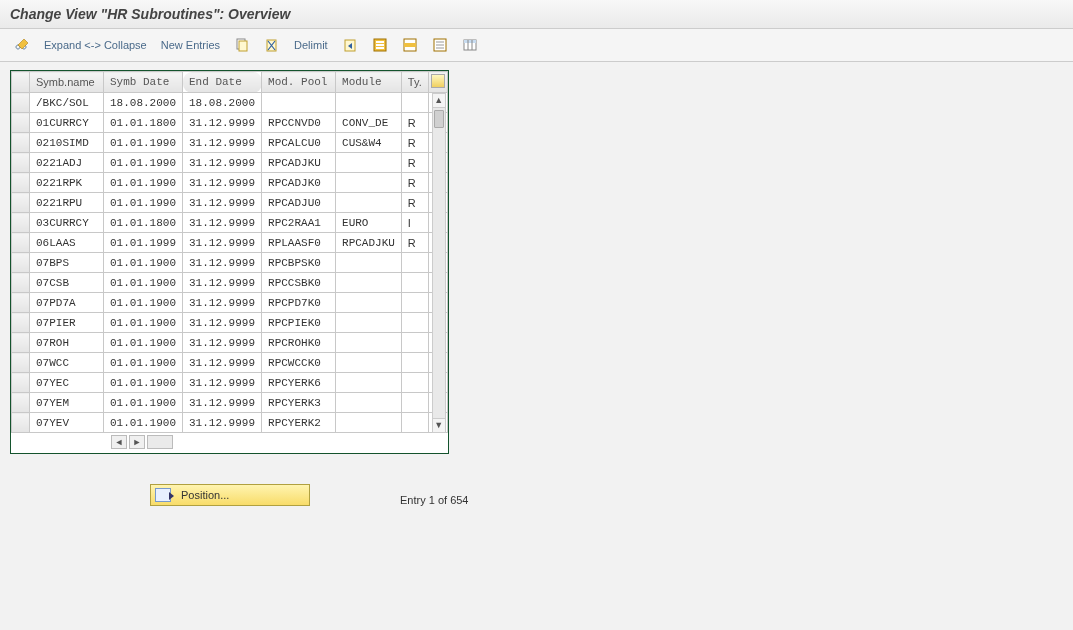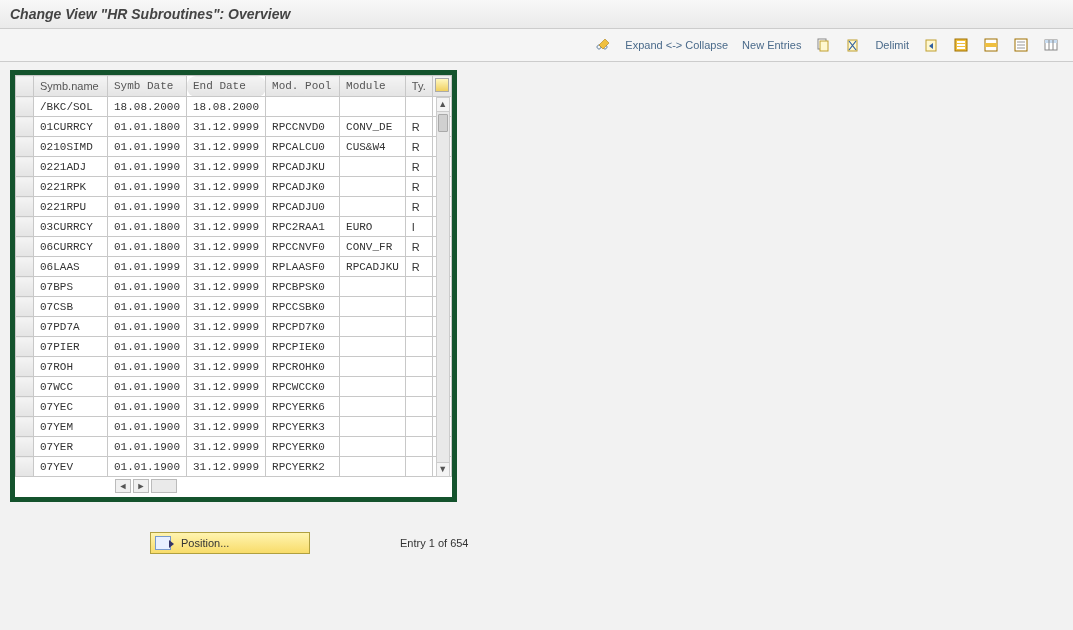--- a/index.html
+++ b/index.html
@@ -22,21 +22,20 @@
     font-size: 14px;
     color: #444;
   }
   .toolbar {
     display: flex;
     align-items: center;
     gap: 6px;
     padding: 6px 10px;
     border-bottom: 1px solid #ccc;
     background: #f5f5f5;
-    justify-content: flex-end;
   }
   .tb-btn {
     display: inline-flex;
     align-items: center;
     padding: 2px 4px;
     color: #4a6a8a;
     cursor: pointer;
     font-size: 11px;
   }
   .tb-icon {
@@ -45,21 +44,21 @@
     display: inline-flex;
     align-items: center;
     justify-content: center;
   }
   .toolbar svg { display:block; }
   .content {
     padding: 8px 10px;
   }
   .grid-wrap {
     display:inline-block;
-    border: 5px solid #14532d;
+    border: 1px solid #14532d;
     background:#fff;
     position:relative;
   }
   table.grid {
     border-collapse: collapse;
     font-size: 11px;
     color:#333;
   }
   table.grid th, table.grid td {
     border: 1px solid #c8c8c8;
@@ -108,21 +107,21 @@
   }
   .hscroll .hbtn {
     width:16px; height:14px; border:1px solid #bbb; background:#f0f0f0;
     display:inline-flex; align-items:center; justify-content:center; font-size:9px; color:#555; cursor:pointer;
   }
   .hscroll .htrack {
     width:26px; height:14px; border:1px solid #bbb; background:#eaeaea; display:inline-block;
   }
 
   .footer {
-    display:flex; align-items:center; gap:90px;
+    display:flex; align-items:flex-end; gap:90px;
     margin-top:30px; padding-left:140px;
   }
   .position-btn {
     display:inline-flex; align-items:center;
     border:1px solid #b0a040;
     background: linear-gradient(#fff4b0,#f8dc6a);
     padding:3px 20px 3px 4px;
     font-size:11px; cursor:pointer;
     width:160px;
   }
@@ -307,30 +306,20 @@
             <td class="col-sym">03CURRCY</td>
             <td class="col-sd">01.01.1800</td>
             <td class="col-ed">31.12.9999</td>
             <td class="col-mp">RPC2RAA1</td>
             <td class="col-mod">EURO</td>
             <td class="col-ty">I</td>
             <td></td>
           </tr>
           <tr>
             <td class="rowhead"></td>
-            <td class="col-sym">06CURRCY</td>
-            <td class="col-sd">01.01.1800</td>
-            <td class="col-ed">31.12.9999</td>
-            <td class="col-mp">RPCCNVF0</td>
-            <td class="col-mod">CONV_FR</td>
-            <td class="col-ty">R</td>
-            <td></td>
-          </tr>
-          <tr>
-            <td class="rowhead"></td>
             <td class="col-sym">06LAAS</td>
             <td class="col-sd">01.01.1999</td>
             <td class="col-ed">31.12.9999</td>
             <td class="col-mp">RPLAASF0</td>
             <td class="col-mod">RPCADJKU</td>
             <td class="col-ty">R</td>
             <td></td>
           </tr>
           <tr>
             <td class="rowhead"></td>
@@ -401,30 +390,20 @@
             <td class="col-mod"></td>
             <td class="col-ty"></td>
             <td></td>
           </tr>
           <tr>
             <td class="rowhead"></td>
             <td class="col-sym">07YEM</td>
             <td class="col-sd">01.01.1900</td>
             <td class="col-ed">31.12.9999</td>
             <td class="col-mp">RPCYERK3</td>
-            <td class="col-mod"></td>
-            <td class="col-ty"></td>
-            <td></td>
-          </tr>
-          <tr>
-            <td class="rowhead"></td>
-            <td class="col-sym">07YER</td>
-            <td class="col-sd">01.01.1900</td>
-            <td class="col-ed">31.12.9999</td>
-            <td class="col-mp">RPCYERK0</td>
             <td class="col-mod"></td>
             <td class="col-ty"></td>
             <td></td>
           </tr>
           <tr>
             <td class="rowhead"></td>
             <td class="col-sym">07YEV</td>
             <td class="col-sd">01.01.1900</td>
             <td class="col-ed">31.12.9999</td>
             <td class="col-mp">RPCYERK2</td>

